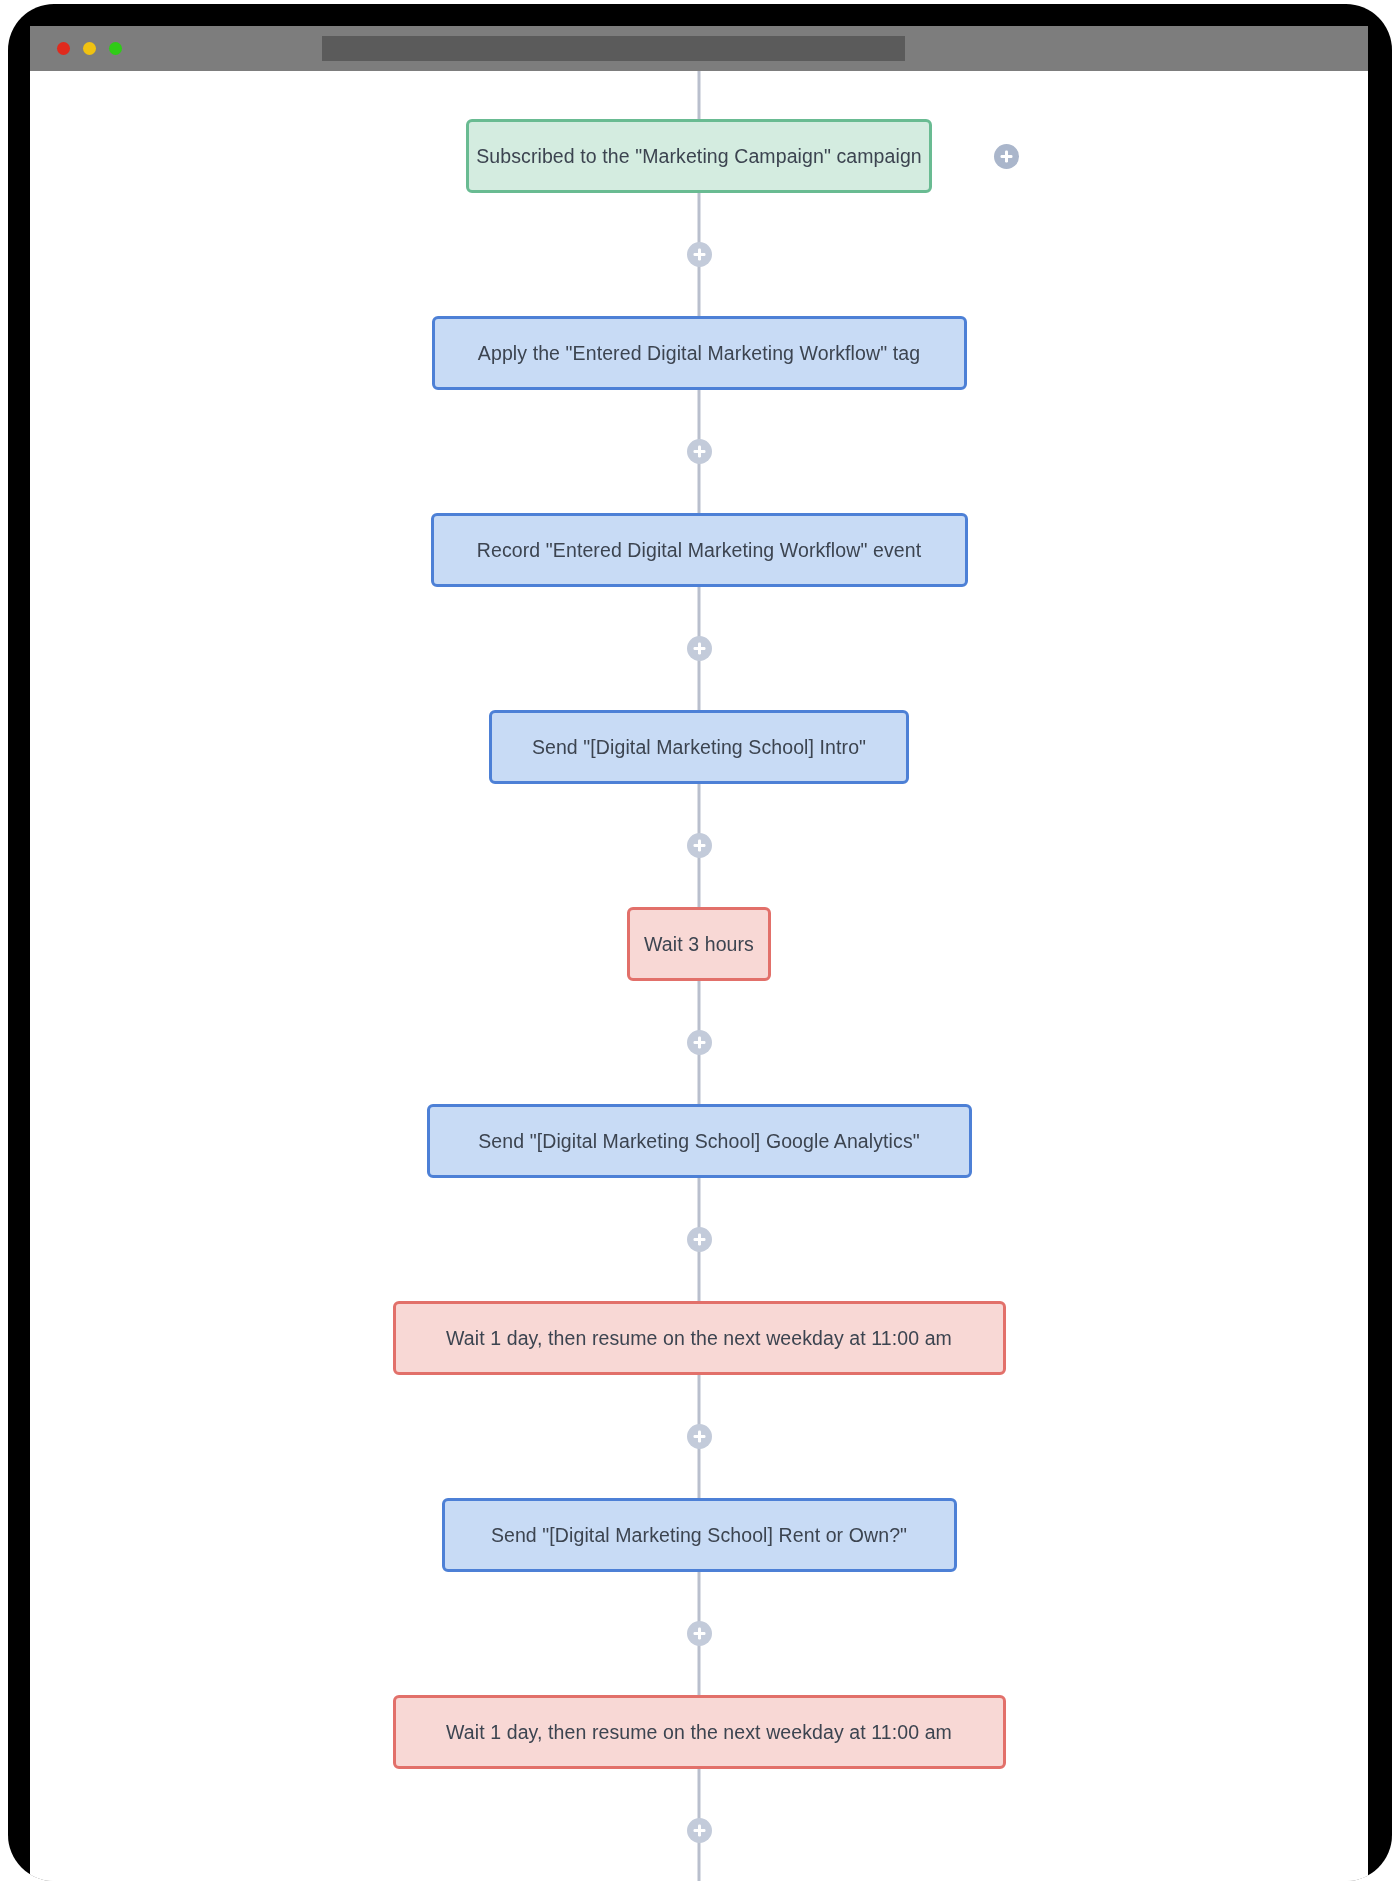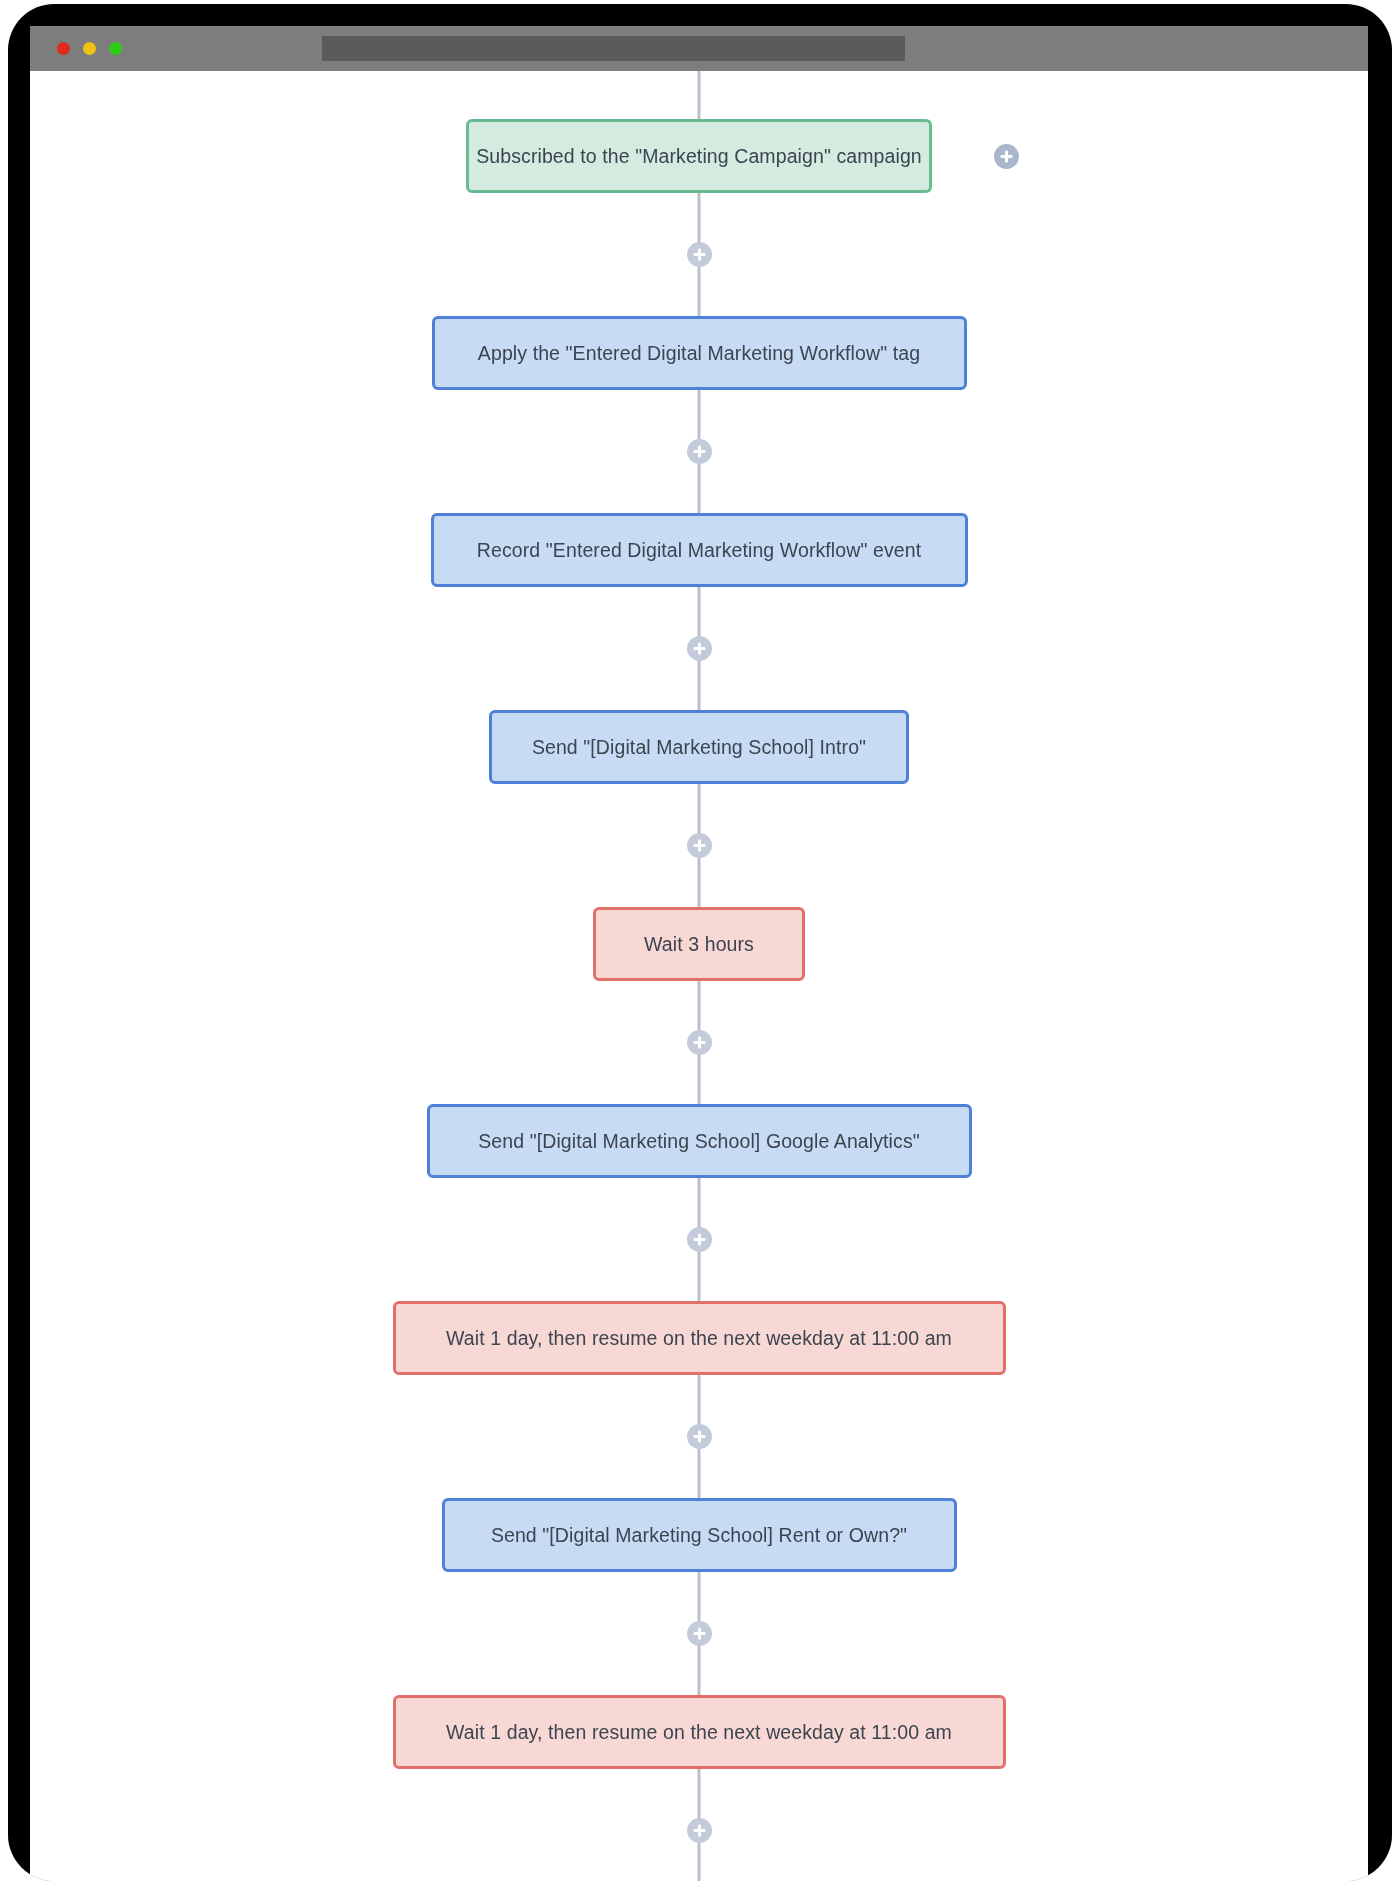--- a/index.html
+++ b/index.html
@@ -250,21 +250,21 @@
           <div class="connector">
             <div class="plus-icon inline">
               <svg width="25" height="25" viewBox="0 0 25 25">
                 <rect x="11" y="6.5" width="3" height="12" rx="1.2" fill="#ffffff"></rect>
                 <rect x="6.5" y="11" width="12" height="3" rx="1.2" fill="#ffffff"></rect>
               </svg>
             </div>
           </div>
           <div class="gap-conn-bot"></div>
           <div class="node-row">
-            <div class="node delay" style="width: 212px;">
+            <div class="node delay" style="width: 144px;">
               <span>Wait 3 hours</span>
             </div>
           </div>
           <div class="gap-conn-top"></div>
           <div class="connector">
             <div class="plus-icon inline">
               <svg width="25" height="25" viewBox="0 0 25 25">
                 <rect x="11" y="6.5" width="3" height="12" rx="1.2" fill="#ffffff"></rect>
                 <rect x="6.5" y="11" width="12" height="3" rx="1.2" fill="#ffffff"></rect>
               </svg>

